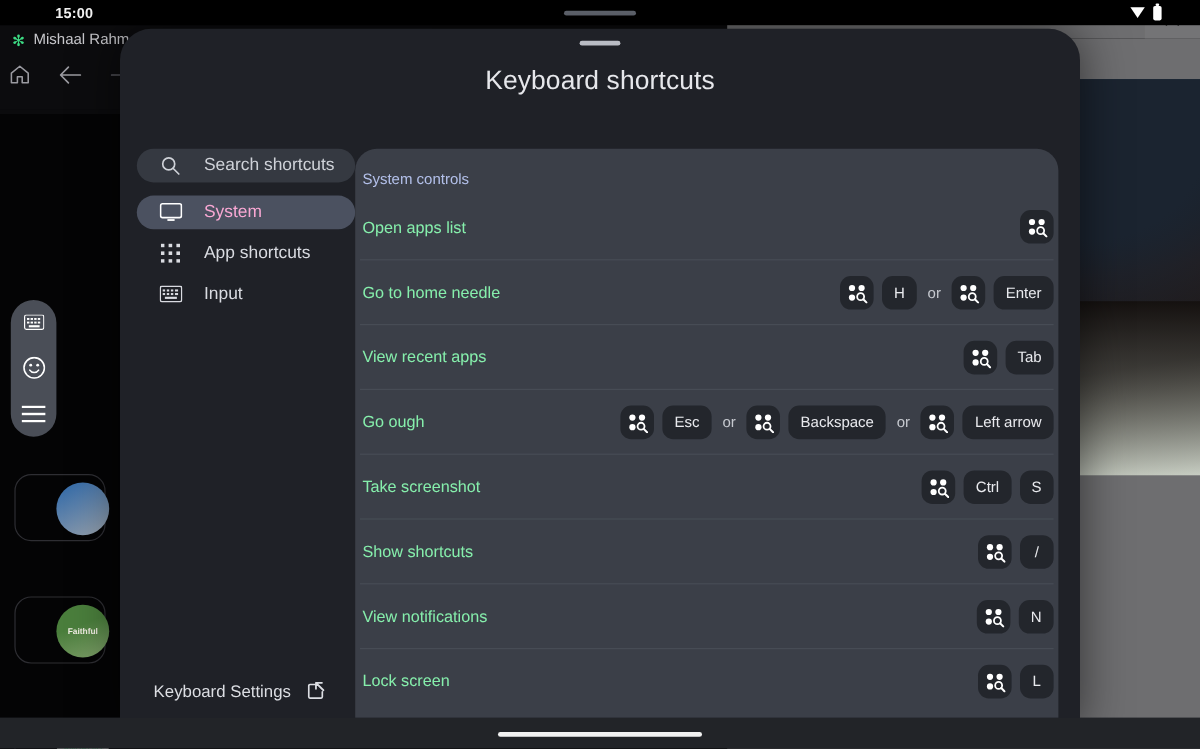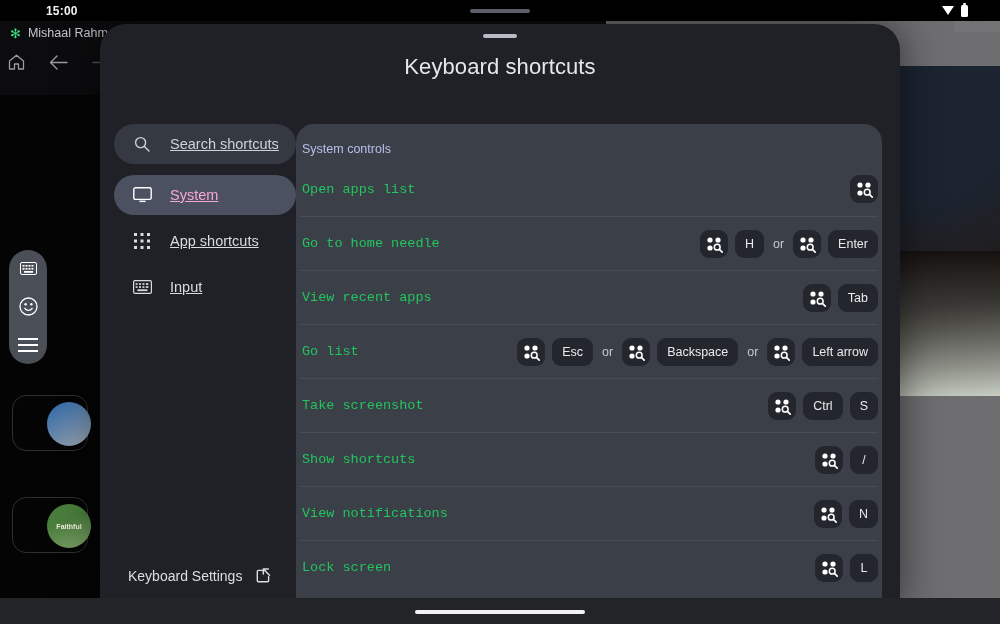--- a/index.html
+++ b/index.html
@@ -103,23 +103,23 @@
   }
   .dlg-body { position:absolute; top:82px; left:0; right:0; bottom:0; display:flex; }
 
   
   .side {
     width:196px; flex:0 0 196px; padding:18px 0 0 14px;
     display:flex; flex-direction:column;
   }
   .side-item {
     display:flex; align-items:center; gap:18px;
-    height:40px; padding:0 18px; margin-bottom:6px;
+    height:28px; padding:0 18px; margin-bottom:6px;
     border-radius:22px; color:#d9dbe1; font-size:14.5px;
-    cursor:pointer; white-space:nowrap;text-decoration:underline;
+    cursor:pointer; white-space:nowrap;
   }
   .side-item.search { background:#353941; color:#cfd2d8; margin-bottom:11px;}
   .side-item.active { background:#4b5160; color:#f9a8d4; }
   .side-ic { width:20px; display:flex; align-items:center; justify-content:center; flex:0 0 20px;}
   .side-spacer { flex:1 1 auto; }
   .side-footer {
     display:flex; align-items:flex-start; gap:14px;
     padding:0 18px 22px 14px; color:#dcdee3; font-size:14px; cursor:pointer;
   }
 
@@ -127,21 +127,21 @@
   .content {
     flex:1 1 auto; margin:18px 18px 0 0; padding:0 4px;
     background:#3b3f48; border-radius:18px 18px 0 0; overflow:hidden;
   }
   .group-title { color:#b3c0ea; font-size:12.5px; padding:18px 2px 6px 2px; }
   .row {
     display:flex; align-items:center; min-height:54px;
     border-top:1px solid #474c55;
   }
   .row:first-of-type { border-top:none; }
-  .row-label { color:#22c55e; font-size:13.5px; flex:1 1 auto; padding-left:2px;font-family:Liberation Mono, monospace;}
+  .row-label { color:#86efac; font-size:13.5px; flex:1 1 auto; padding-left:2px;}
   .keys { display:flex; align-items:center; gap:7px; }
   .or { color:#c6c9cf; font-size:12.5px; margin:0 2px; }
   .key {
     background:#23262c; color:#e9eaee; border-radius:9px;
     height:28px; min-width:28px; padding:0 10px;
     display:flex; align-items:center; justify-content:center;
     font-size:12.5px; white-space:nowrap;
   }
   .key.act { padding:0; width:28px; }
   .actkey-svg { display:block; }
@@ -397,21 +397,21 @@
                     <circle cx="13" cy="5" r="2.6" fill="#ffffff"></circle>
                     <circle cx="5" cy="13" r="2.6" fill="#ffffff"></circle>
                     <circle cx="12.2" cy="12.2" r="2.9" fill="none" stroke="#ffffff" stroke-width="1.5"></circle>
                     <line x1="14.4" y1="14.4" x2="17.2" y2="17.2" stroke="#ffffff" stroke-width="1.7" stroke-linecap="round"></line>
                   </svg>
                 </span>
                 <span class="key">Tab</span>
               </div>
             </div>
             <div class="row">
-              <div class="row-label">Go list</div>
+              <div class="row-label">Go ough</div>
               <div class="keys">
                 <span class="key act">
                   <svg class="actkey-svg" width="18" height="18" viewBox="0 0 18 18">
                     <circle cx="5" cy="5" r="2.6" fill="#ffffff"></circle>
                     <circle cx="13" cy="5" r="2.6" fill="#ffffff"></circle>
                     <circle cx="5" cy="13" r="2.6" fill="#ffffff"></circle>
                     <circle cx="12.2" cy="12.2" r="2.9" fill="none" stroke="#ffffff" stroke-width="1.5"></circle>
                     <line x1="14.4" y1="14.4" x2="17.2" y2="17.2" stroke="#ffffff" stroke-width="1.7" stroke-linecap="round"></line>
                   </svg>
                 </span>

